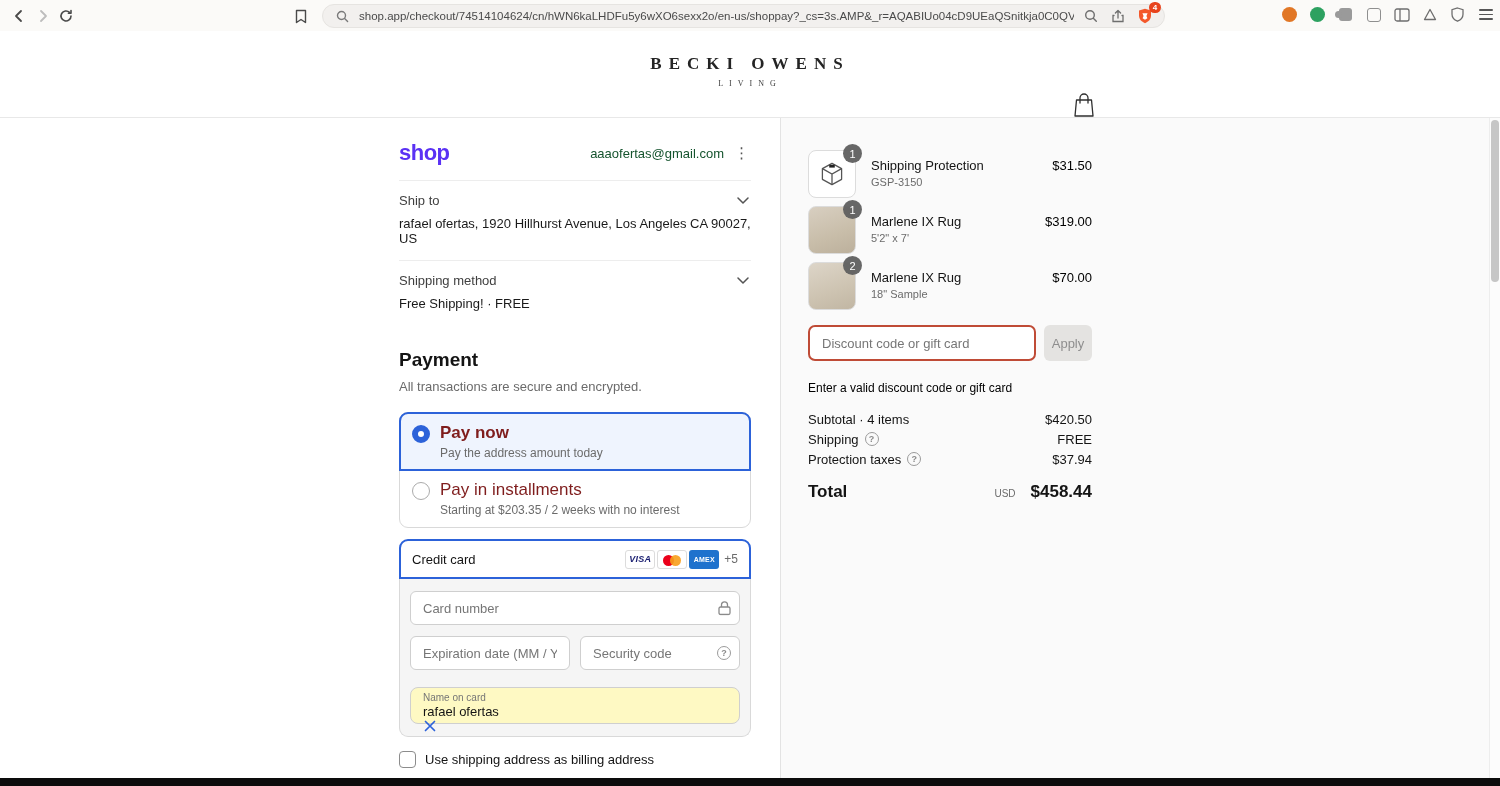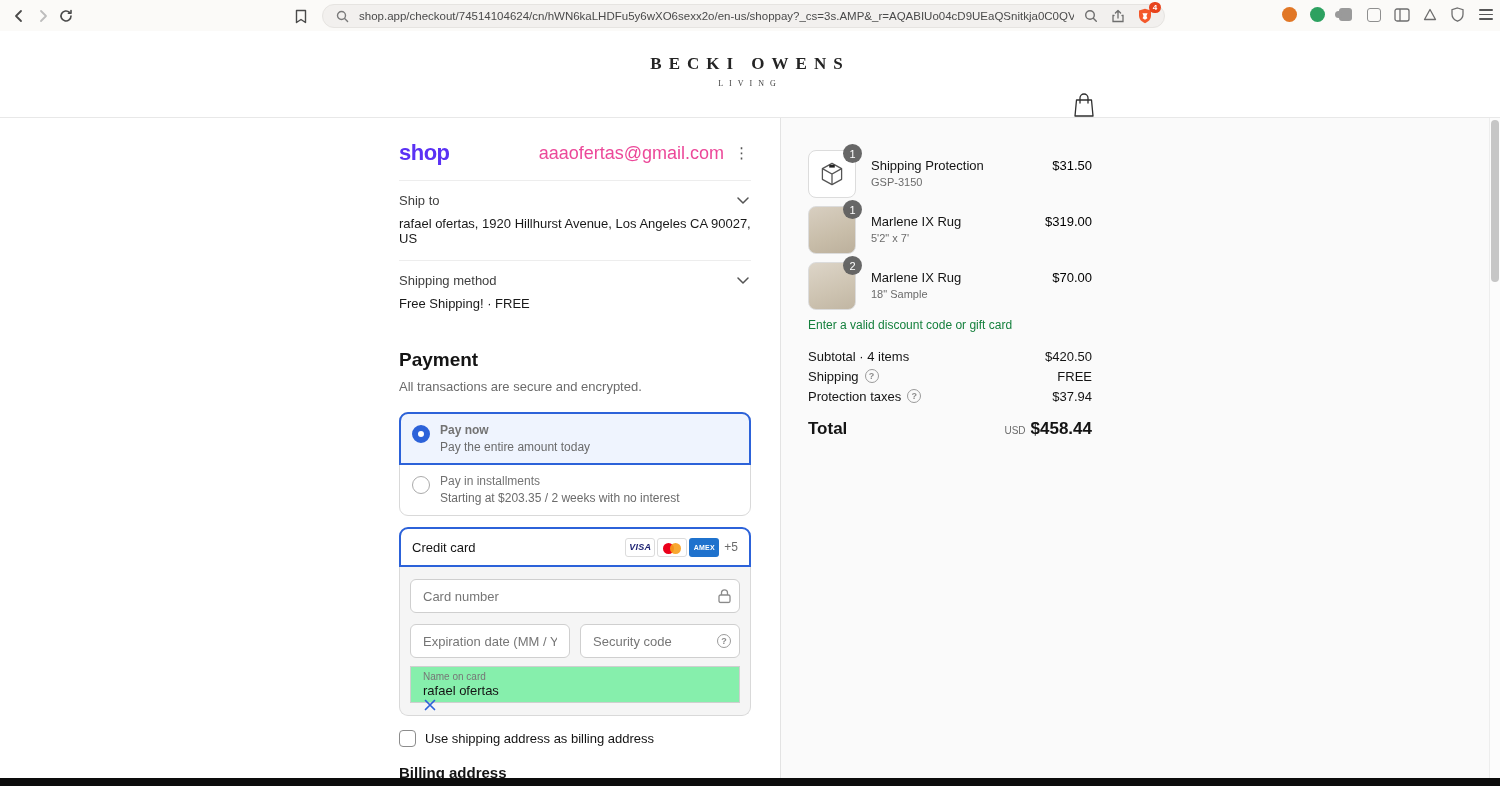--- a/index.html
+++ b/index.html
@@ -31,34 +31,34 @@
 .brand-main{font-family:"Liberation Serif",serif;font-size:17px;letter-spacing:7px;color:#242424;font-weight:700}
 .brand-sub{font-family:"Liberation Serif",serif;font-size:8px;letter-spacing:6px;color:#3c3c3c;margin-top:5px}
 .bag-btn{position:absolute;left:1071px;top:60px;width:26px;height:28px;display:flex;align-items:center;justify-content:center;cursor:pointer}
 
 
 .left-col{position:absolute;left:399px;top:118px;width:352px}
 .hairline{height:1px;background:#ededed}
 .shop-row{display:flex;justify-content:space-between;align-items:center;padding:22px 0 14px}
 .shop-logo{font-size:22px;font-weight:700;color:#5a31f4;letter-spacing:-.5px}
 .email-wrap{display:flex;align-items:center;gap:8px}
-.email{font-size:18px;color:#ec4899}
+.email{font-size:13px;color:#14532d}
 .kebab{cursor:pointer;padding:0 2px}
 .kebab::after{content:"⋮";font-size:15px;color:#555}
 .section{padding:12px 0 14px}
 .sec-head{display:flex;justify-content:space-between;align-items:center;font-size:13px;color:#404040}
 .sec-value{margin-top:8px;font-size:13px;color:#1a1a1a}
 .chev{display:inline-flex;cursor:pointer;padding:2px}
 .payment-title{margin-top:24px;font-size:19px;font-weight:700;color:#141414}
 .payment-sub{margin-top:8px;font-size:13px;color:#6b6b6b}
 .pay-options{margin-top:18px;border:1px solid #d9d9d9;border-radius:9px;background:#fff}
 .pay-option{display:flex;align-items:flex-start;gap:10px;padding:10px 12px;cursor:pointer}
 .pay-option.selected{margin:-1px;border:2px solid #2c62d9;border-radius:9px 9px 0 0;background:#eff4fe;padding:9px 11px}
 .pay-option .texts{flex:1}
-.opt-label{font-size:12px;color:#737373}
+.opt-label{font-size:17px;color:#7f1d1d}
 .selected .opt-label{font-weight:700}
 .opt-desc{font-size:12px;color:#6b6b6b;margin-top:3px}
 .radio{width:18px;height:18px;border-radius:50%;flex:0 0 auto;margin-top:2px}
 .radio.on{border:6px solid #2c62d9;background:#fff}
 .radio.off{border:1.5px solid #ababab;background:#fff}
 .cc-box{margin-top:11px}
 .cc-head{display:flex;align-items:center;justify-content:space-between;height:40px;border:2px solid #2c62d9;border-radius:9px 9px 0 0;background:#fff;padding:0 11px;cursor:pointer}
 .cc-label{font-size:13px;color:#141414}
 .cc-brands{display:flex;align-items:center;gap:2px}
 .brand-badge{width:30px;height:19px;border-radius:3px;display:flex;align-items:center;justify-content:center}
@@ -69,21 +69,21 @@
 .badge-mc i.o{left:12px;background:#f79e1b;opacity:.9}
 .badge-amex{background:#1f72cd;color:#fff;font-size:7px;font-weight:700;letter-spacing:.2px}
 .more-count{font-size:12px;color:#6b6b6b;margin-left:3px}
 .cc-body{border:1px solid #d9d9d9;border-top:none;border-radius:0 0 9px 9px;background:#f5f5f5;padding:12px 10px}
 .field{position:relative}
 .tb{width:100%;height:34px;border:1px solid #cfcfcf;border-radius:6px;background:#fff;font-family:inherit;font-size:13px;color:#1a1a1a;padding:0 12px;outline:none}
 .tb::placeholder{color:#767676}
 .field .trail{position:absolute;right:9px;top:50%;transform:translateY(-50%);display:flex;align-items:center;cursor:pointer}
 .two-col{display:flex;gap:10px;margin-top:11px}
 .two-col .field{flex:1}
-.name-field{margin-top:8px;position:relative;height:37px;border:1px solid #cfcfcf;border-radius:0;background:#86efac;padding:4px 34px 0 12px;cursor:text}
+.name-field{margin-top:17px;position:relative;height:37px;border:1px solid #cfcfcf;border-radius:8px;background:#fef9c3;padding:4px 34px 0 12px;cursor:text}
 .float-label{font-size:10px;color:#767676;line-height:11px}
 .field-value{font-size:13px;color:#141414;margin-top:1px}
 .help{width:14px;height:14px;border:1px solid #9b9b9b;border-radius:50%;color:#8a8a8a;font-size:9px;display:inline-flex;align-items:center;justify-content:center;font-weight:700}
 .help::after{content:"?"}
 .billing-check{display:flex;align-items:center;gap:9px;margin-top:14px;cursor:pointer}
 .checkbox{width:17px;height:17px;border:1.5px solid #8c8c8c;border-radius:4px;background:#fff;flex:0 0 auto}
 .check-label{font-size:13px;color:#141414}
 .billing-title{margin-top:17px;font-size:15px;font-weight:700;color:#141414}
 
 
@@ -95,27 +95,27 @@
 .thumb-rug2{background:linear-gradient(160deg,#ddd5c8 0%,#cdc3b1 60%,#c1b6a3 100%)}
 .qty-badge{position:absolute;top:-7px;right:-7px;width:19px;height:19px;border-radius:50%;background:rgba(95,95,95,.95);color:#fff;font-size:11px;display:flex;align-items:center;justify-content:center}
 .item-info{flex:1;padding-top:8px}
 .item-title{font-size:13px;color:#141414}
 .item-variant{font-size:11px;color:#6b6b6b;margin-top:3px}
 .item-price{font-size:13px;color:#000000;padding-top:8px}
 .discount-row{display:flex;gap:8px;margin-top:15px}
 .discount-input{flex:1;height:36px;border:2px solid #bf4b36;border-radius:7px;background:#fff;font-family:inherit;font-size:13px;padding:0 12px;color:#1a1a1a;outline:none}
 .discount-input::placeholder{color:#767676}
 .apply-btn{width:48px;height:36px;border:none;border-radius:6px;background:#e4e3e1;color:#8e8e8e;font-family:inherit;font-size:13px;cursor:pointer}
-.discount-error{margin-top:4px;font-size:12px;color:#15803d}
+.discount-error{margin-top:20px;font-size:12px;color:#000000}
 .totals{margin-top:14px}
 .total-line{display:flex;justify-content:space-between;align-items:center;height:20px;font-size:13px;color:#141414}
 .total-line .lbl{display:flex;align-items:center;gap:6px}
 .grand-total{display:flex;justify-content:space-between;align-items:flex-start;margin-top:13px}
 .grand-label{font-size:17px;font-weight:700;color:#141414}
-.grand-val{display:flex;align-items:baseline;gap:5px}
+.grand-val{display:flex;align-items:baseline;gap:15px}
 .currency{font-size:10px;color:#6b6b6b}
 .amount{font-size:17px;font-weight:700;color:#141414}
 
 
 .scrollbar{position:absolute;right:0;top:118px;width:11px;height:661px;background:#fcfcfc;border-left:1px solid #ededed}
 .scroll-thumb{position:absolute;left:1px;top:2px;width:8px;height:162px;background:#c6c6c6;border-radius:4px;cursor:pointer}
 .bottom-bar{position:absolute;left:0;bottom:0;width:100%;height:8px;background:#0c0c0c;z-index:60}
 </style>
 </head>
 <body>
@@ -263,21 +263,21 @@
     </div>
 
     <h2 class="payment-title">Payment</h2>
     <div class="payment-sub">All transactions are secure and encrypted.</div>
 
     <div class="pay-options">
       <div class="pay-option selected">
         <span class="radio on"></span>
         <span class="texts">
           <div class="opt-label">Pay now</div>
-          <div class="opt-desc">Pay the entire amount today</div>
+          <div class="opt-desc">Pay the address amount today</div>
         </span>
       </div>
       <div class="pay-option">
         <span class="radio off"></span>
         <span class="texts">
           <div class="opt-label">Pay in installments</div>
           <div class="opt-desc">Starting at $203.35 / 2 weeks with no interest</div>
         </span>
       </div>
     </div>
@@ -371,20 +371,24 @@
         <div class="thumb thumb-rug2">
           <span class="qty-badge">2</span>
         </div>
         <div class="item-info">
           <div class="item-title">Marlene IX Rug</div>
           <div class="item-variant">18" Sample</div>
         </div>
         <div class="item-price">$70.00</div>
       </div>
 
+      <div class="discount-row">
+        <input class="discount-input" type="text" placeholder="Discount code or gift card" style="">
+        <button class="apply-btn">Apply</button>
+      </div>
       <div class="discount-error">Enter a valid discount code or gift card</div>
 
       <div class="totals">
         <div class="total-line">
           <span class="lbl">
               <span>Subtotal · 4 items</span>
             </span>
           <span>$420.50</span>
         </div>
         <div class="total-line">

